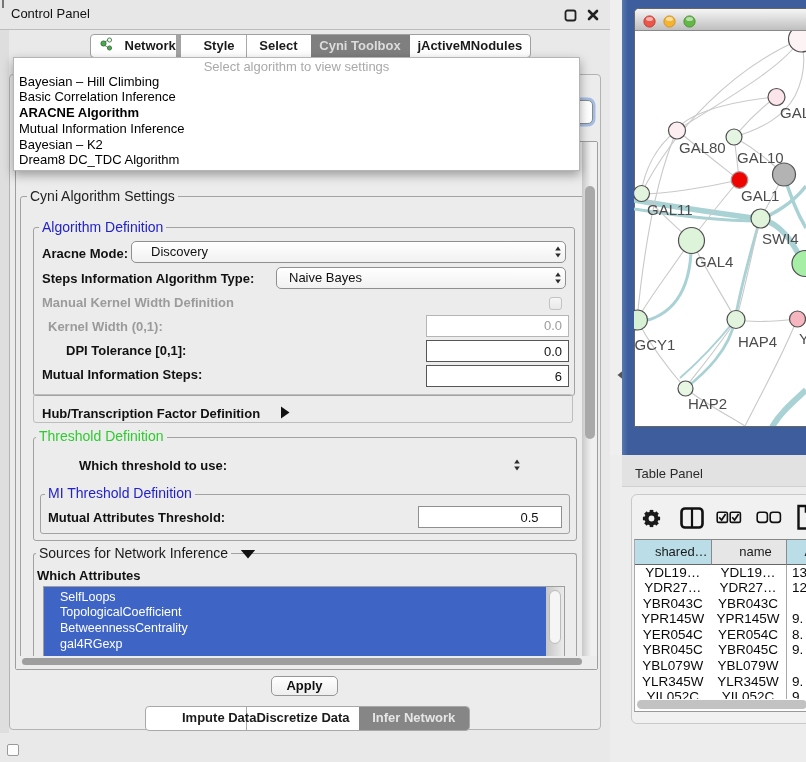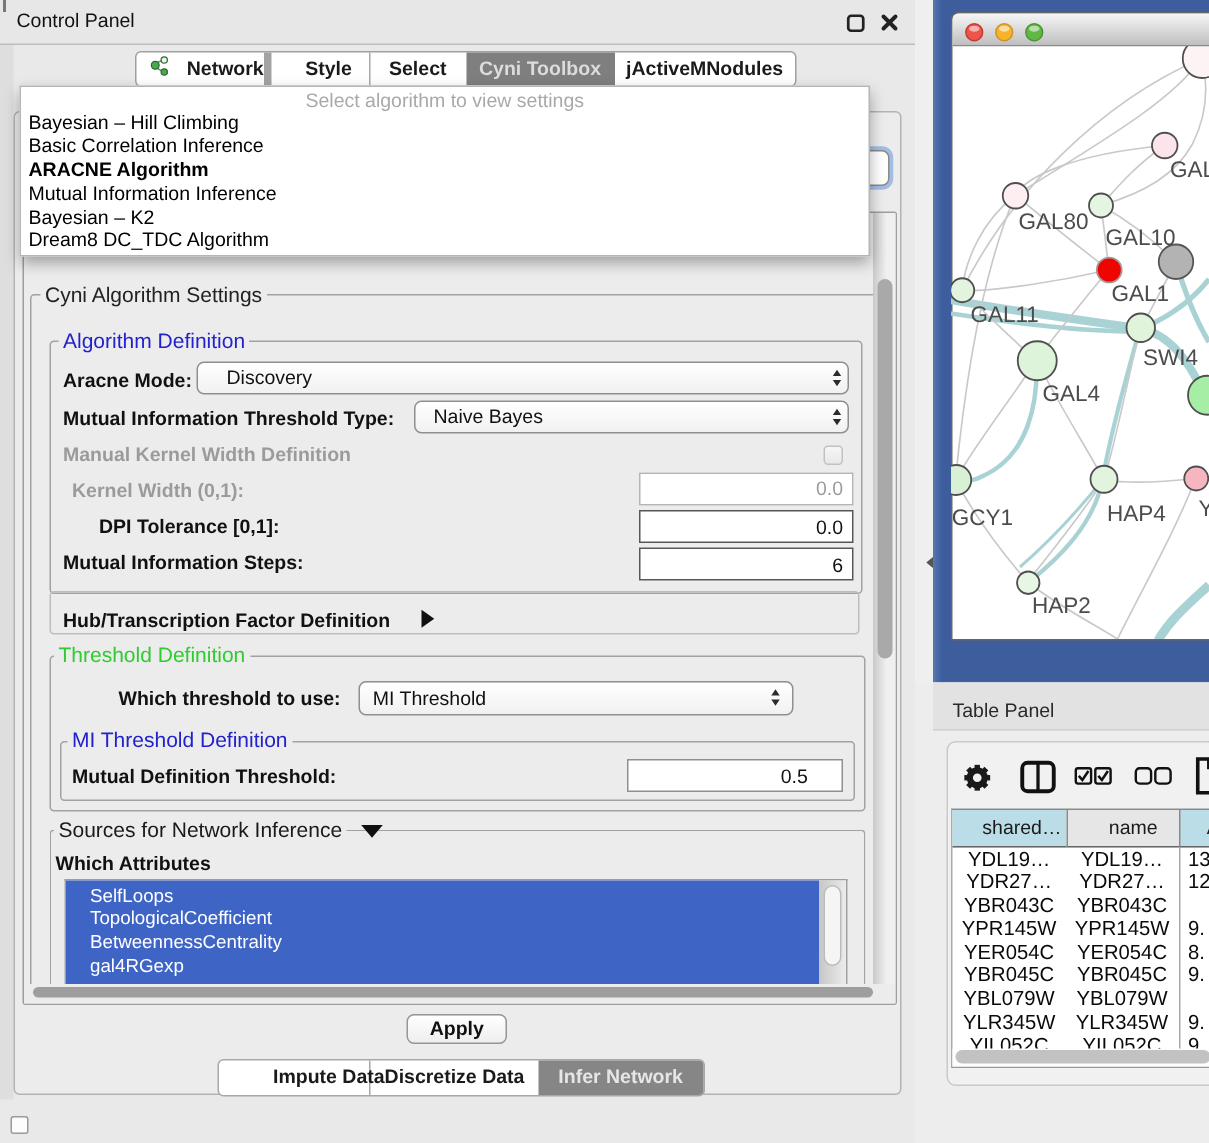--- a/index.html
+++ b/index.html
@@ -53,21 +53,21 @@
   <div class="grp" style="left:33px;top:227px;width:540px;height:167px;"></div>
   <div class="gt" style="left:39px;top:221px;color:#2222cc;">Algorithm Definition</div>
 
   <div class="lbl b" style="left:42px;top:246px;">Aracne Mode:</div>
   <div class="combo" style="left:131px;top:241px;width:434.5px;height:22px;line-height:20px;padding-left:19px;">Discovery</div>
   <svg class="abs" style="left:553.5px;top:246px;" width="8" height="12" viewBox="0 0 8 12">
     <path d="M4 0.5 L6.8 4.6 H1.2 Z" fill="#2b2b2b"></path>
           <path d="M4 11.5 L1.2 7.4 H6.8 Z" fill="#2b2b2b"></path>
   </svg>
 
-  <div class="lbl b" style="left:42px;top:271px;">Mutual Information Threshold Type:</div>
+  <div class="lbl b" style="left:42px;top:271px;">Steps Information Algorithm Type:</div>
   <div class="combo" style="left:276px;top:266.5px;width:289.5px;height:22px;line-height:20px;padding-left:12px;">Naive Bayes</div>
   <svg class="abs" style="left:553.5px;top:271.5px;" width="8" height="12" viewBox="0 0 8 12">
     <path d="M4 0.5 L6.8 4.6 H1.2 Z" fill="#2b2b2b"></path>
           <path d="M4 11.5 L1.2 7.4 H6.8 Z" fill="#2b2b2b"></path>
   </svg>
 
   <div class="lbl b" style="left:42px;top:295px;color:#9b9b9b;">Manual Kernel Width Definition</div>
   <div class="abs" style="left:549px;top:297px;width:13px;height:13px;background:linear-gradient(#f6f6f6,#e8e8e8);border:1px solid #c2c2c2;border-radius:3px;box-sizing:border-box;"></div>
 
   <div class="lbl b" style="left:48px;top:319px;color:#9b9b9b;">Kernel Width (0,1):</div>
@@ -82,29 +82,28 @@
   <div class="abs" style="left:33px;top:394px;width:540px;height:29px;border:1px solid #bdbdbd;border-radius:3px;box-sizing:border-box;"></div>
   <div class="lbl b" style="left:42px;top:406px;">Hub/Transcription Factor Definition</div>
   <svg class="abs" style="left:279px;top:405px;" width="12" height="15" viewBox="0 0 12 15">
           <path d="M2 1.5 L10.5 7.5 L2 13.5 Z" fill="#111"></path>
         </svg>
 
   <div class="grp" style="left:32.5px;top:437px;width:542px;height:102px;"></div>
   <div class="gt" style="left:36px;top:430px;color:#2ecc2e;">Threshold Definition</div>
 
   <div class="lbl b" style="left:79px;top:458px;">Which threshold to use:</div>
-  <div class="combo" style="left:238.5px;top:453.5px;width:290.5px;height:23px;line-height:21px;padding-left:9px;">MI Threshold</div>
   <svg class="abs" style="left:513px;top:459px;" width="8" height="12" viewBox="0 0 8 12">
     <path d="M4 0.5 L6.8 4.6 H1.2 Z" fill="#2b2b2b"></path>
           <path d="M4 11.5 L1.2 7.4 H6.8 Z" fill="#2b2b2b"></path>
   </svg>
 
   <div class="grp" style="left:40px;top:493.5px;width:527.5px;height:38.5px;"></div>
   <div class="gt" style="left:45px;top:487px;color:#2222cc;">MI Threshold Definition</div>
-  <div class="lbl b" style="left:48px;top:510px;">Mutual Definition Threshold:</div>
+  <div class="lbl b" style="left:48px;top:510px;">Mutual Attributes Threshold:</div>
   <div class="fld" style="left:417.5px;top:505.5px;width:144px;height:22px;line-height:21px;border:1px solid #8f8f8f;padding-right:22px;">0.5</div>
 
   <div class="grp" style="left:32.5px;top:553px;width:542px;height:112px;border-bottom:none;"></div>
   <div class="gt" style="left:36px;top:547px;color:#1a1a1a;">Sources for Network Inference</div>
   <svg class="abs" style="left:240px;top:549px;" width="16" height="10" viewBox="0 0 16 10">
           <path d="M0.8 1 L15.2 1 L8 9.5 Z" fill="#111"></path>
         </svg>
   <div class="lbl b" style="left:37px;top:568px;">Which Attributes</div>
 
   <div class="abs" style="left:43px;top:586px;width:522px;height:70px;background:#fff;border:1px solid #9e9e9e;border-bottom:none;box-sizing:border-box;"></div>

